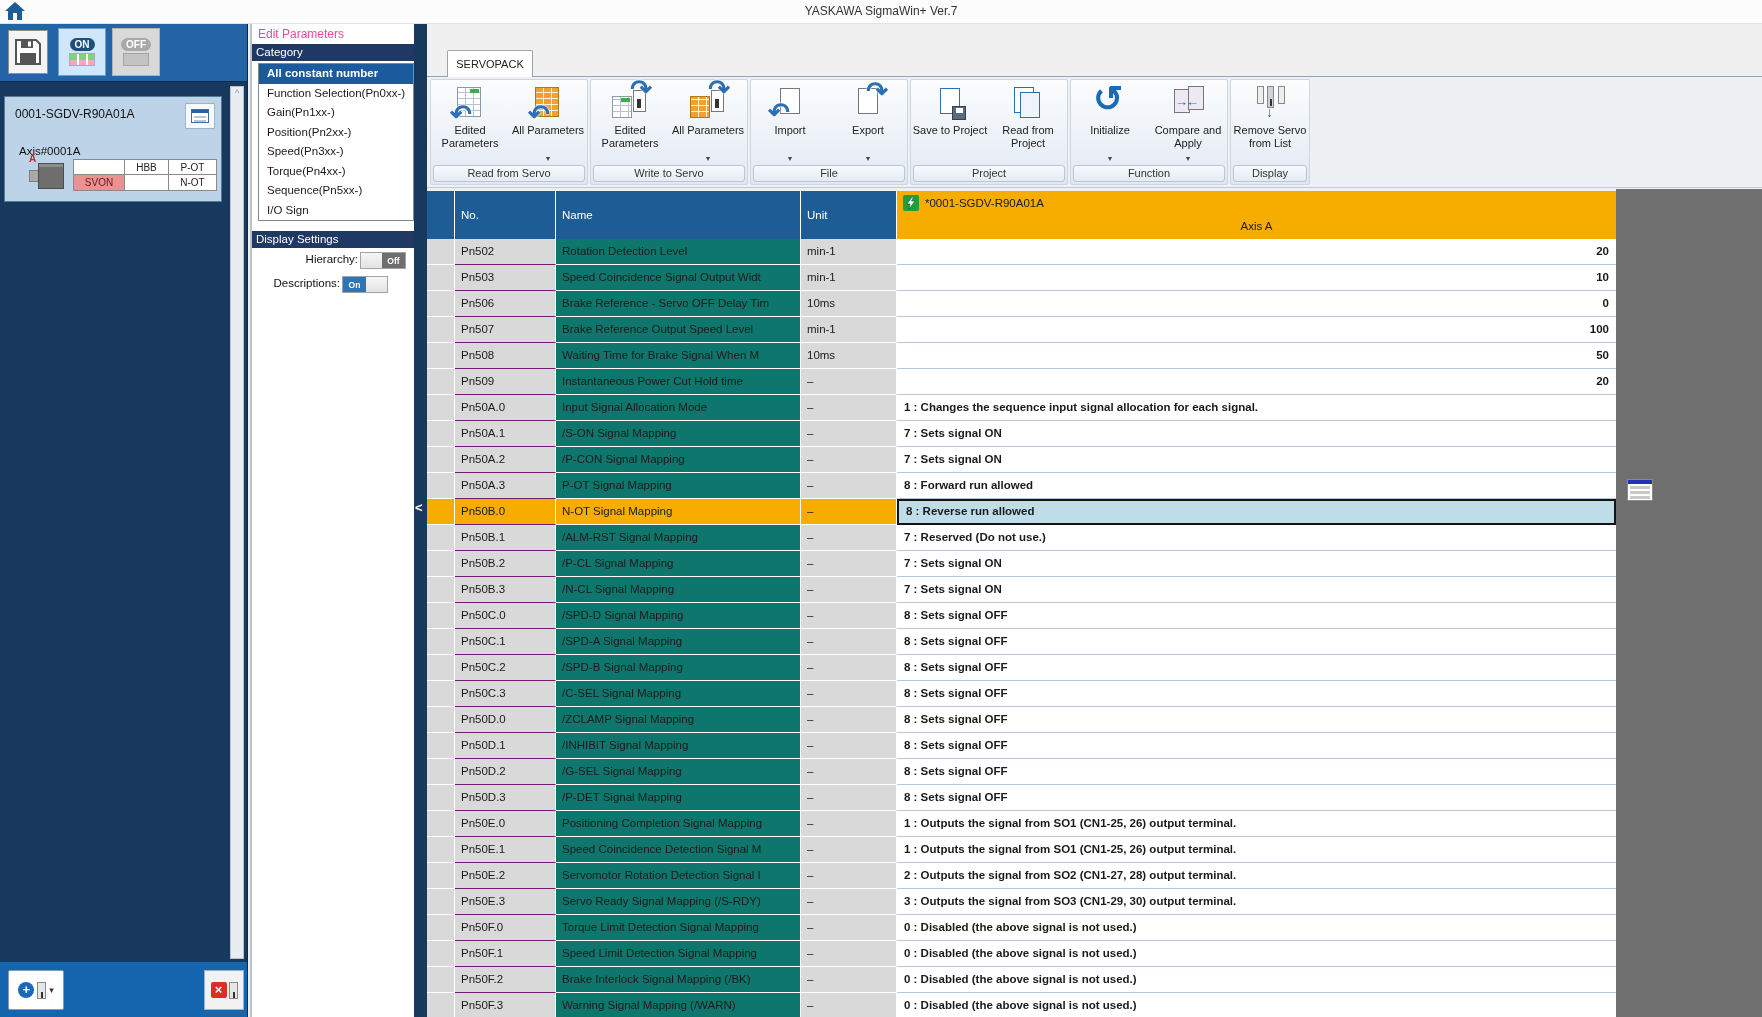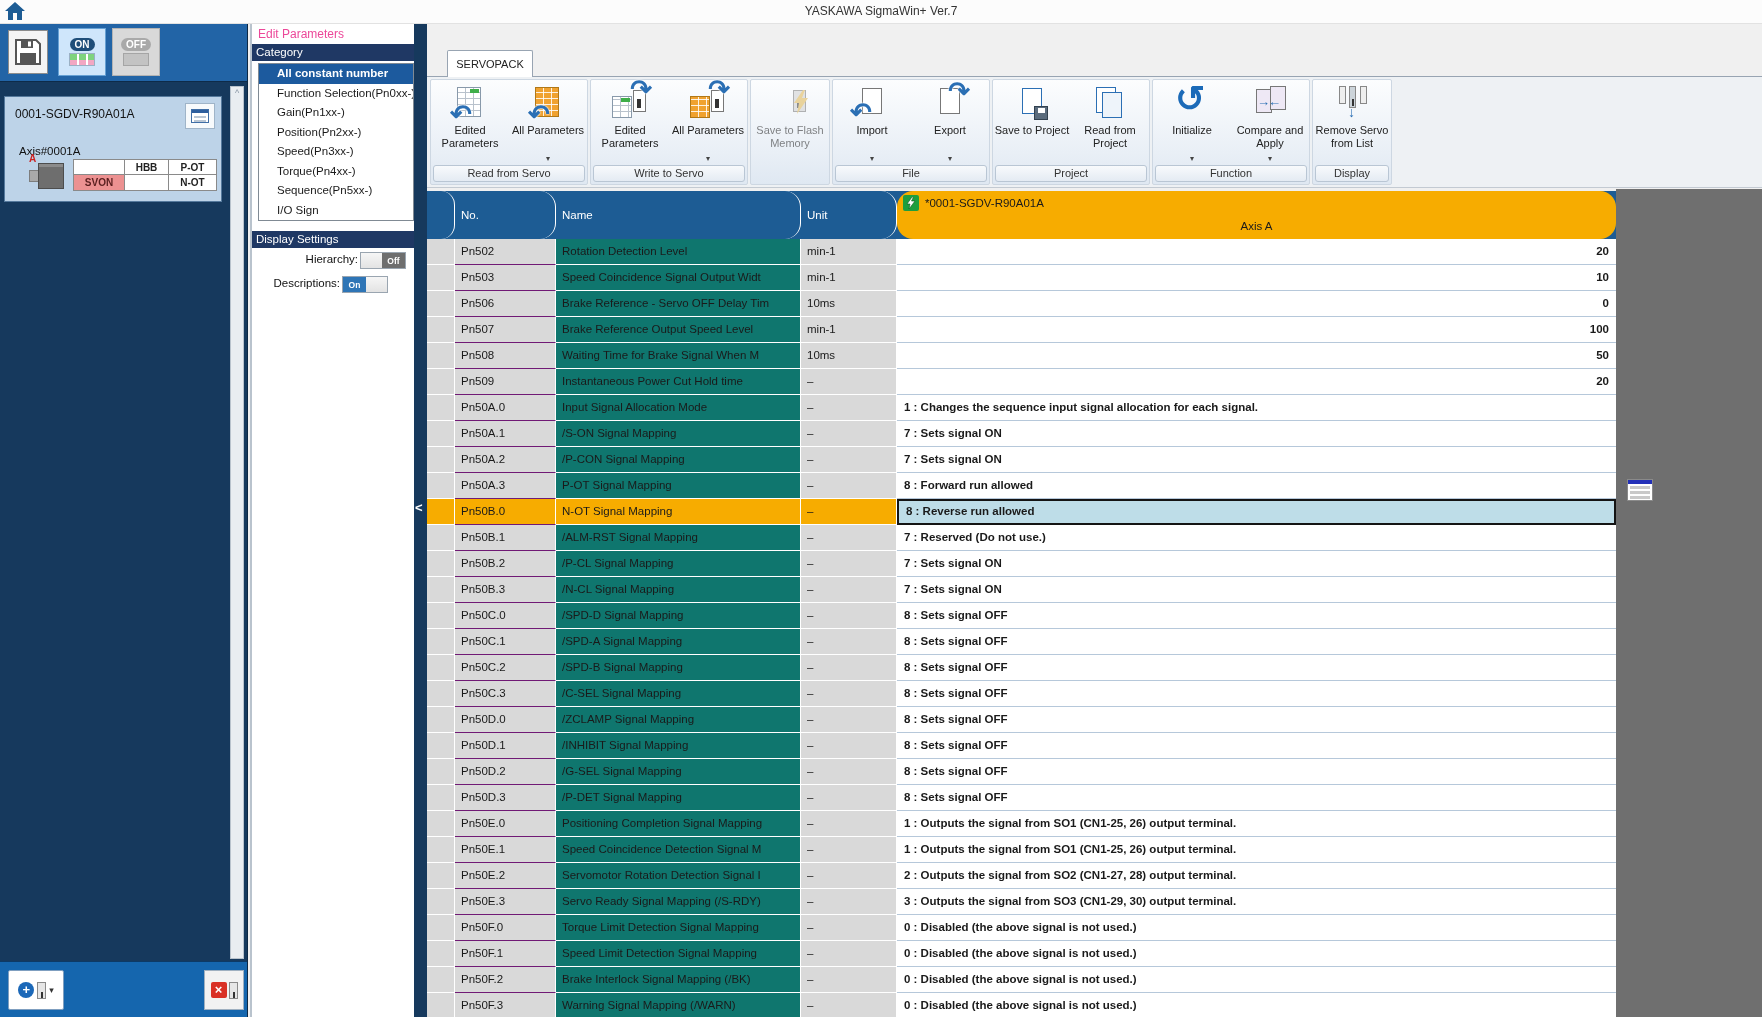--- a/index.html
+++ b/index.html
@@ -31,21 +31,21 @@
   #device-list-btn{position:absolute;right:6px;top:6px;width:30px;height:26px;background:#f7fafc;border:1px solid #9fb4c8;display:flex;align-items:center;justify-content:center;cursor:pointer;}
   .win-icon{width:18px;height:14px;background:#fff;border:1px solid #3f6ea6;position:relative;}
   .win-icon::before{content:"";position:absolute;left:0;right:0;top:0;height:3px;background:#2e5f9e;}
   .win-icon::after{content:"";position:absolute;left:2px;right:2px;top:5px;height:7px;
      background:repeating-linear-gradient(0deg,#b9c6d4 0 2px,#fff 2px 4px);}
   #axis-label{position:absolute;left:14px;top:48px;font-size:11.5px;color:#111;}
   #motor-icon{position:absolute;left:24px;top:64px;width:38px;height:30px;}
   #motor-shaft{position:absolute;left:0;top:9px;width:10px;height:12px;background:#a9a9a9;border:1px solid #7d7d7d;}
   #motor-body{position:absolute;left:9px;top:2px;width:26px;height:26px;background:#6e6e6e;border:1px solid #4d4d4d;box-shadow:inset 0 3px 0 #8b8b8b;}
   #axis-letter{position:absolute;left:0;top:-8px;font-size:10px;font-weight:bold;color:#cc2222;}
-  #status-grid{position:absolute;left:68px;top:62px;width:144px;font-size:10px;font-weight:bold;}
+  #status-grid{position:absolute;left:68px;top:62px;width:144px;font-size:10px;}
   .st-row{display:flex;height:16px;}
   .st-cell{border:1px solid #8a8a8a;border-left-width:0;background:#fff;display:flex;align-items:center;justify-content:center;color:#222;}
   .st-row .st-cell:first-child{border-left-width:1px;}
   .st-row:last-child .st-cell{border-top-width:0;}
   .st-c1{width:52px;text-align:center;} .st-c2{width:44px;} .st-c3{width:48px;}
   .st-on{background:#ec9191;color:#5a1f1f;}
 
   #lp-scrollbar{position:absolute;right:3px;top:62px;bottom:58px;width:14px;background:#e9edf1;border:1px solid #b8c2cc;}
   #lp-scroll-up{position:absolute;top:0;left:0;right:0;height:14px;text-align:center;font-size:9px;color:#8a97a5;line-height:13px;}
 
@@ -57,21 +57,21 @@
   .servo-glyph{width:9px;height:17px;background:#e6e6e6;border:1px solid #8a8a8a;position:relative;}
   .servo-glyph::after{content:"";position:absolute;left:3px;top:9px;width:2px;height:6px;background:#333;}
   .caret{font-size:9px;color:#333;}
 
   
   #edit-panel{position:absolute;left:250px;top:24px;width:164px;bottom:0;background:#fff;border-left:2px solid #b9c3cd;}
   #edit-title{position:absolute;left:6px;top:3px;font-size:12px;color:#ec4899;}
   .navy-bar{position:absolute;left:0;right:0;height:17px;background:#1f3864;color:#fff;font-size:11.5px;line-height:17px;padding-left:4px;}
   #category-bar{top:20px;}
   #category-list{position:absolute;left:6px;right:0;top:39px;height:158px;border:1px solid #808a94;background:#fff;overflow:hidden;}
-  .cat-item{height:19.5px;line-height:19.5px;padding-left:18px;font-size:11.5px;color:#1a1a1a;white-space:nowrap;overflow:hidden;cursor:pointer;}
+  .cat-item{height:19.5px;line-height:19.5px;padding-left:8px;font-size:11.5px;color:#1a1a1a;white-space:nowrap;overflow:hidden;cursor:pointer;}
   .cat-item.selected{background:#1c5a9e;color:#fff;font-weight:bold;}
   #display-bar{top:207px;}
   .toggle-row{position:absolute;font-size:11.5px;color:#111;}
   .toggle{display:inline-block;width:46px;height:17px;border:1px solid #9aa5b0;vertical-align:middle;position:relative;background:linear-gradient(#f6f6f6,#e3e3e3);}
   .tg-half{position:absolute;top:0;bottom:0;width:23px;color:#fff;font-size:8.5px;font-weight:bold;text-align:center;line-height:16px;}
   .tg-off{right:0;background:#6e6e6e;}
   .tg-on{left:0;background:#2e75b6;}
 
   
   #collapse-strip{position:absolute;left:414px;top:24px;width:13px;bottom:0;background:#16395d;}
@@ -116,21 +116,21 @@
   .doc.c2{left:22px;top:2px;width:16px;height:24px;border-color:#777;background:#eee8f5;}
   .cmp-arrows{position:absolute;left:9px;top:10px;font-size:13px;font-weight:bold;color:#2b6fb4;letter-spacing:-2px;}
   .srv{position:absolute;top:2px;width:7px;height:18px;background:#eee;border:1px solid #888;}
   .srv.s1{left:9px;} .srv.s2{left:19px;height:22px;background:#ccd4da;} .srv.s3{left:30px;}
   .srv.s2::after{content:"";position:absolute;left:2px;top:12px;width:2px;height:7px;background:#333;}
   .dn{position:absolute;left:18px;top:20px;font-size:14px;font-weight:bold;color:#2b6fb4;}
 
   
   #param-table{position:absolute;left:0;top:167px;width:1189px;bottom:0;overflow:hidden;background:#fff;}
   #tbl-header{position:absolute;left:0;top:0;width:1189px;height:48px;background:#1d5c94;}
-  .hcell{position:absolute;top:0;height:48px;color:#fff;font-size:11.5px;display:flex;align-items:center;padding-left:6px;border-right:1px solid #fff;border-radius:16px;}
+  .hcell{position:absolute;top:0;height:48px;color:#fff;font-size:11.5px;display:flex;align-items:center;padding-left:6px;border-right:1px solid #fff;}
   #h-ind{left:0;width:28px;padding:0;}
   #h-no{left:28px;width:101px;}
   #h-name{left:129px;width:245px;}
   #h-unit{left:374px;width:96px;}
   #h-val{left:470px;width:719px;background:#f7ac00;color:#1a1a1a;padding:0;display:block;border-right:none;}
   #h-val-line1{height:24px;display:flex;align-items:center;padding-left:6px;gap:6px;font-size:11.5px;}
   #h-val-line2{height:24px;text-align:center;font-size:11.5px;line-height:22px;}
   .bolt-badge{width:16px;height:16px;background:#1e9e3e;border-radius:2px;display:flex;align-items:center;justify-content:center;flex:none;}
   #tbl-body{position:absolute;left:0;top:48px;width:1189px;bottom:0;}
   .trow{display:flex;height:26px;}
@@ -307,35 +307,20 @@
                 <span class="doc w"></span>
                 <span class="arr a-write">↷</span>
               </span>
             </span>
             <div class="rlabel">All Parameters</div>
             <div class="caret">▾</div>
           </div>
         </div>
         <div class="rglabel">Write to Servo</div>
       </div>
-      <div class="rgroup no-label">
-        <div class="rbtns">
-          <div class="rbtn disabled">
-            <span>
-              <span class="ric">
-                <span class="doc w" style="background:#cfcfcf"></span>
-                <svg class="bolt" width="18" height="24" viewBox="0 0 18 24">
-                  <polygon points="11,0 2,13 7,13 5,24 16,8 10,8 13,0" fill="#dfb54e"></polygon>
-                </svg>
-              </span>
-            </span>
-            <div class="rlabel">Save to Flash Memory</div>
-          </div>
-        </div>
-      </div>
       <div class="rgroup">
         <div class="rbtns">
           <div class="rbtn">
             <span>
               <span class="ric">
                 <span class="doc d-page"></span>
                 <span class="arr a-read" style="left:0;bottom:-6px;">↶</span>
               </span>
             </span>
             <div class="rlabel">Import</div>

